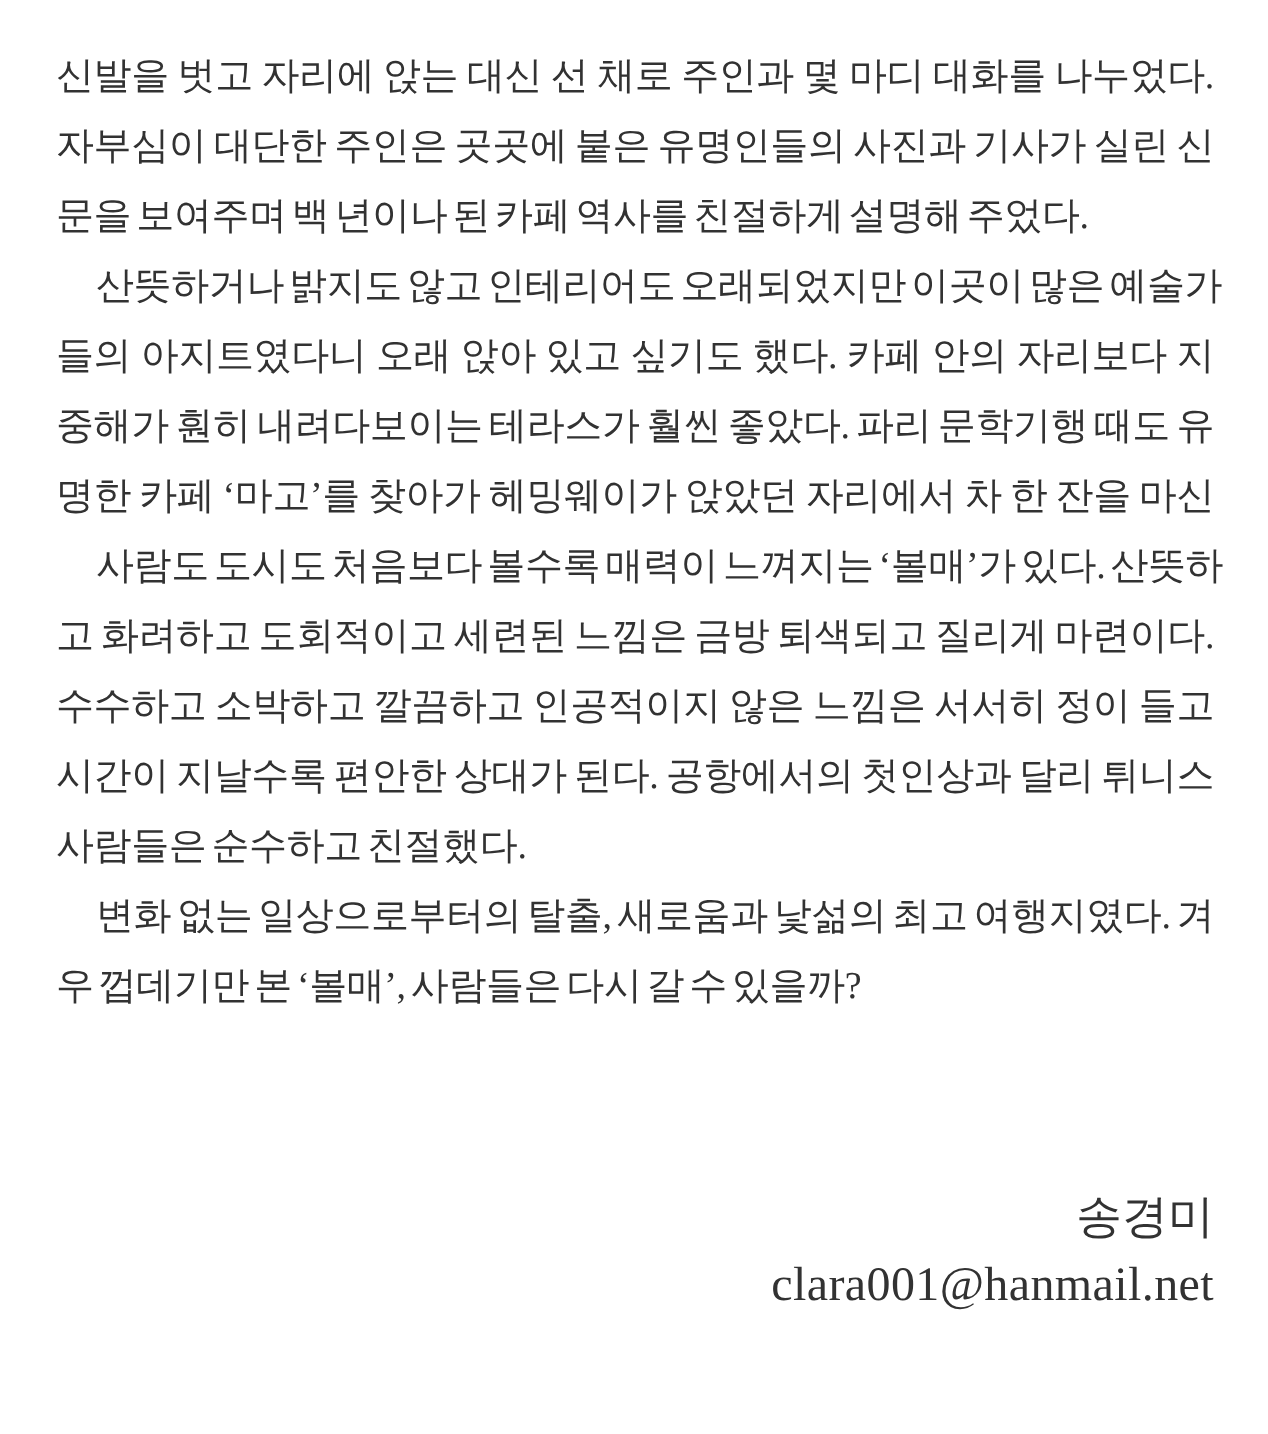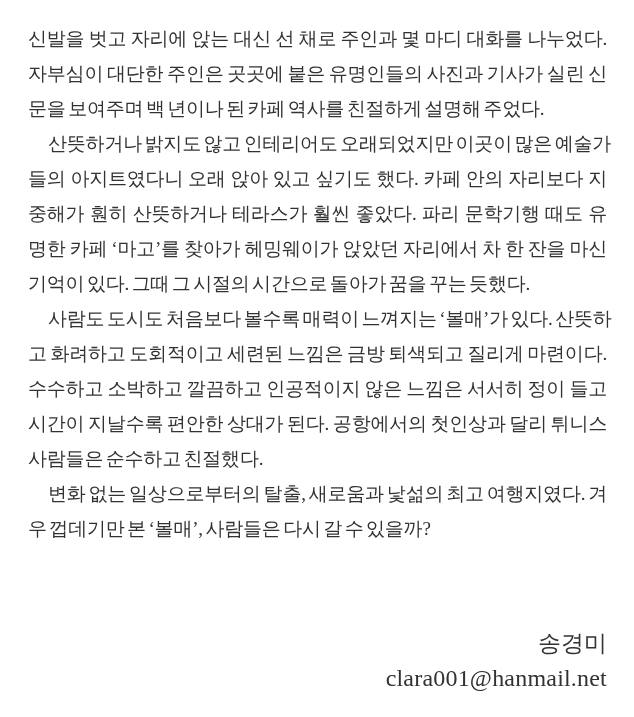--- a/index.html
+++ b/index.html
@@ -61,25 +61,24 @@
       <div class="line fill">신발을 벗고 자리에 앉는 대신 선 채로 주인과 몇 마디 대화를 나누었다.</div>
 
       <div class="line fill">자부심이 대단한 주인은 곳곳에 붙은 유명인들의 사진과 기사가 실린 신</div>
 
       <div class="line">문을 보여주며 백 년이나 된 카페 역사를 친절하게 설명해 주었다.</div>
 
       <div class="line indent fill">산뜻하거나 밝지도 않고 인테리어도 오래되었지만 이곳이 많은 예술가</div>
 
       <div class="line fill">들의 아지트였다니 오래 앉아 있고 싶기도 했다. 카페 안의 자리보다 지</div>
 
-      <div class="line fill">중해가 훤히 산뜻하거나 테라스가 훨씬 좋았다. 파리 문학기행 때도 유</div>
+      <div class="line fill">중해가 훤히 내려다보이는 테라스가 훨씬 좋았다. 파리 문학기행 때도 유</div>
 
       <div class="line fill">명한 카페 ‘마고’를 찾아가 헤밍웨이가 앉았던 자리에서 차 한 잔을 마신</div>
 
-      <div class="line">기억이 있다. 그때 그 시절의 시간으로 돌아가 꿈을 꾸는 듯했다.</div>
 
       <div class="line indent fill">사람도 도시도 처음보다 볼수록 매력이 느껴지는 ‘볼매’가 있다. 산뜻하</div>
 
       <div class="line fill">고 화려하고 도회적이고 세련된 느낌은 금방 퇴색되고 질리게 마련이다.</div>
 
       <div class="line fill">수수하고 소박하고 깔끔하고 인공적이지 않은 느낌은 서서히 정이 들고</div>
 
       <div class="line fill">시간이 지날수록 편안한 상대가 된다. 공항에서의 첫인상과 달리 튀니스</div>
 
       <div class="line">사람들은 순수하고 친절했다.</div>

